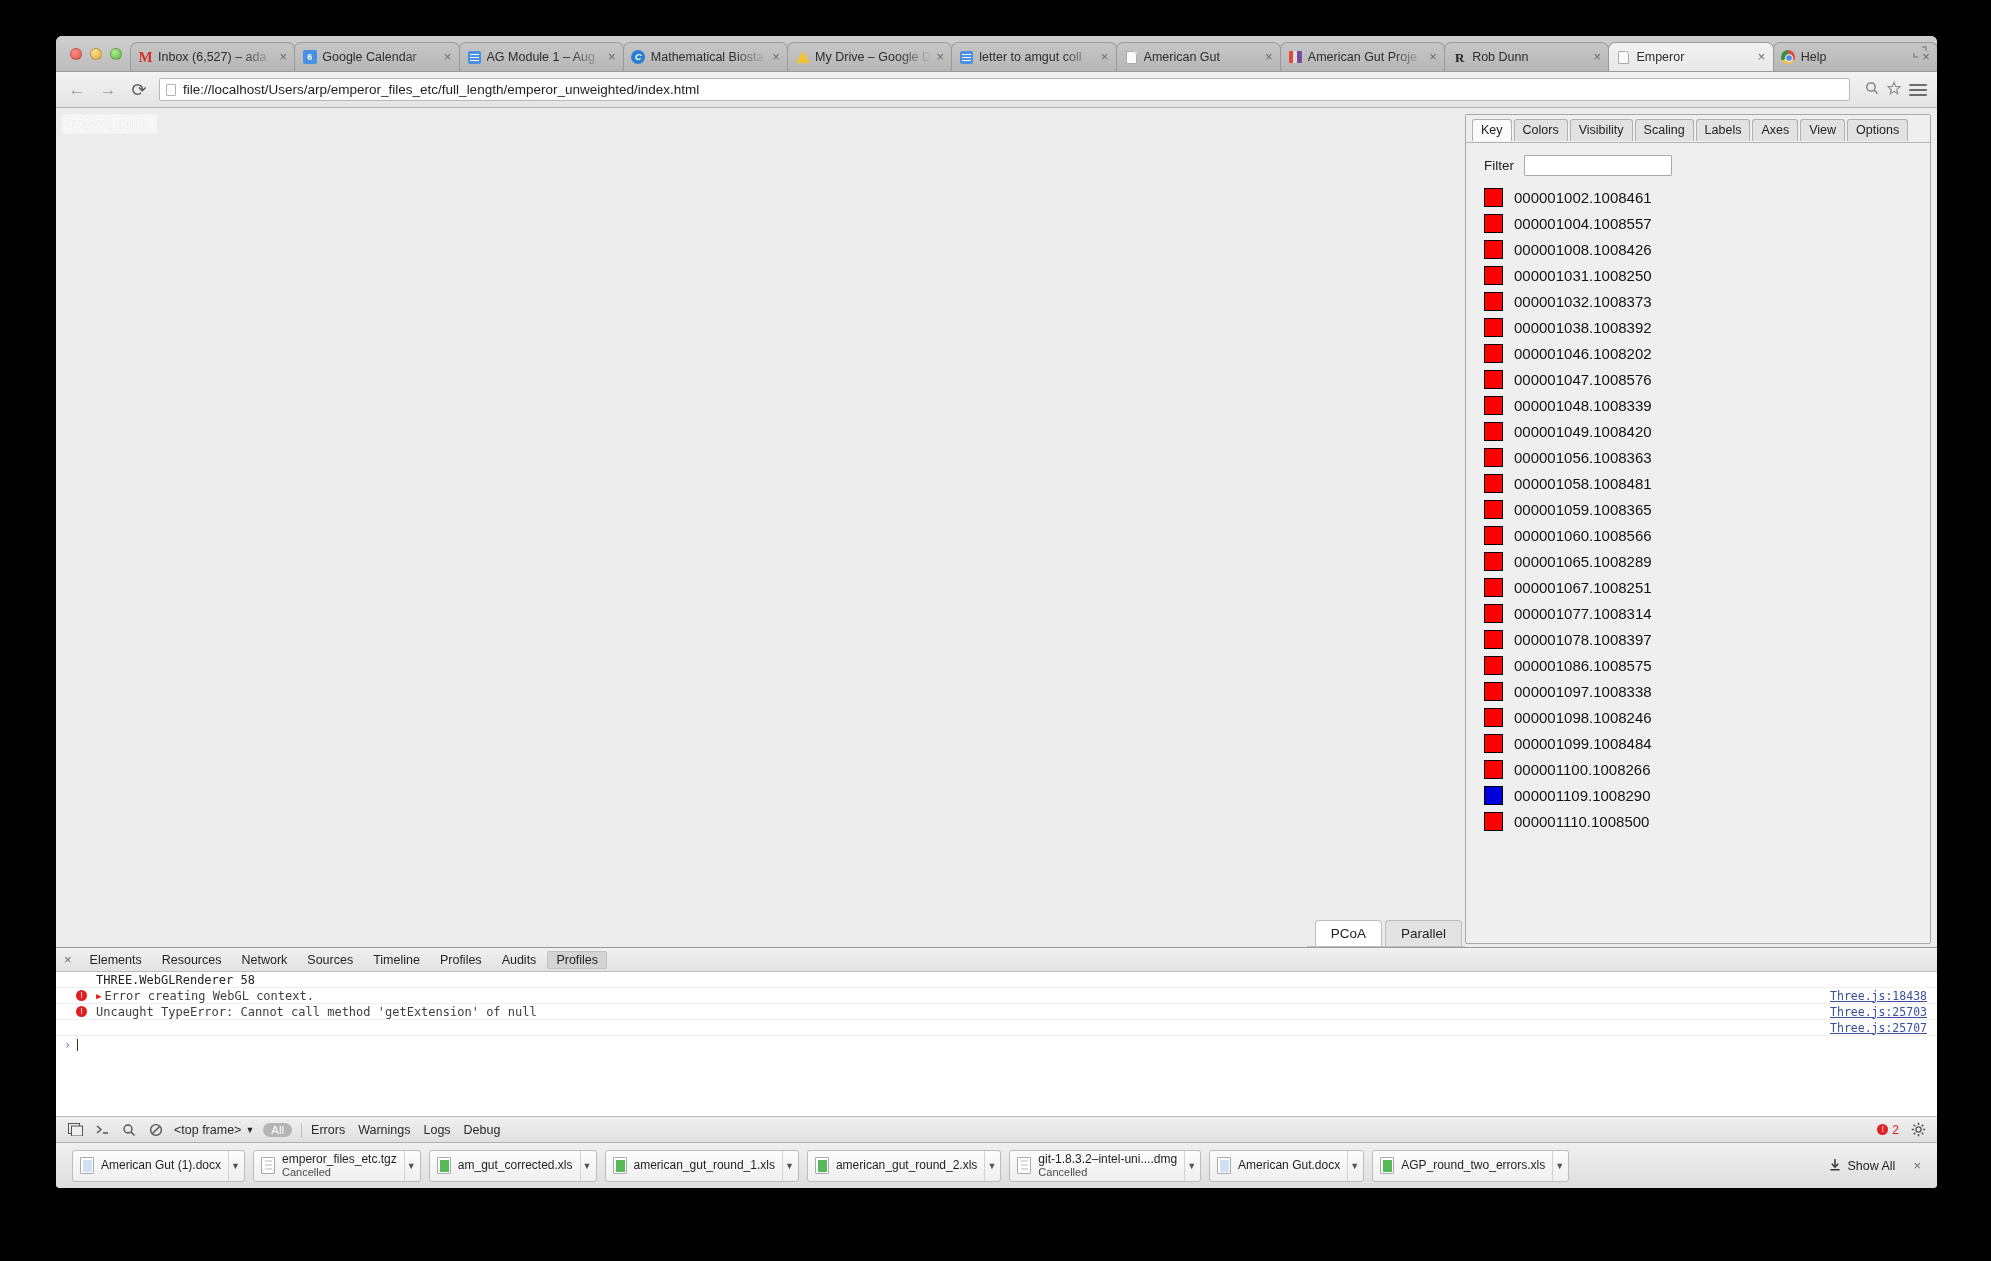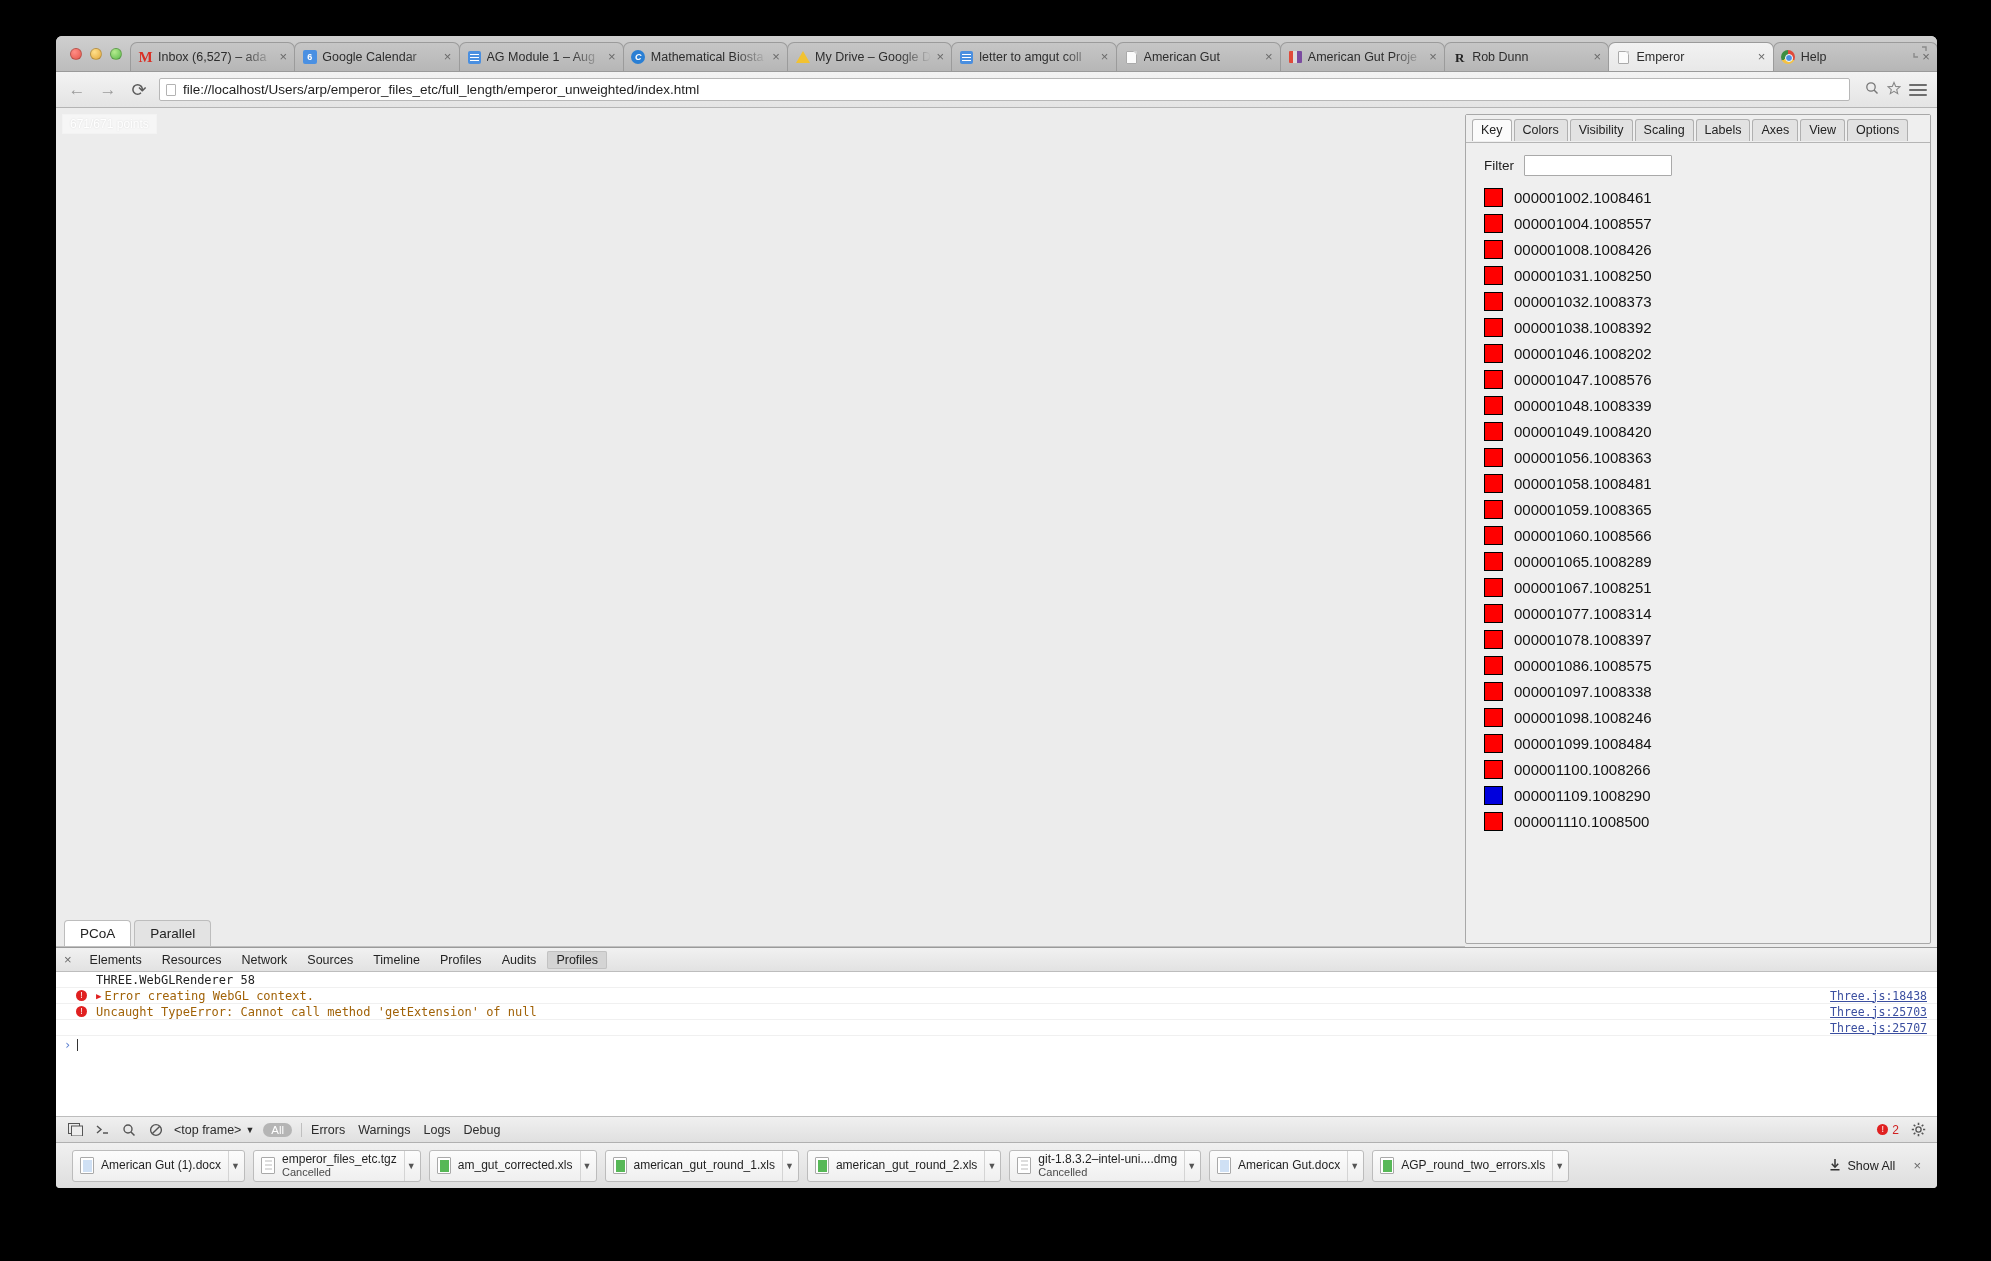--- a/index.html
+++ b/index.html
@@ -158,21 +158,21 @@
     flex: 1;
     position: relative;
     background: #ececec;
     display: flex;
     overflow: hidden;
   }
   .viewport {
     flex: 1;
     position: relative;
     background: #ececec;
-    display: flex; flex-direction: column;
+    display: flex; flex-direction: row; align-items: flex-end;
   }
   .points-badge {
     position: absolute; left: 6px; top: 6px;
     background: rgba(255,255,255,.55);
     color: #fff;
     border: 1px solid #f3f3f3;
     font-size: 12px;
     padding: 2px 7px;
     text-shadow: 0 0 2px rgba(0,0,0,.12);
   }
@@ -287,21 +287,21 @@
     position: relative;
   }
   .cons-line .gutter { width: 20px; flex: 0 0 20px; display: flex; align-items: center; }
   .err-icon {
     width: 11px; height: 11px; border-radius: 50%;
     background: #e02020; color: #fff;
     font-size: 9px; line-height: 11px; text-align: center;
     font-family: "Liberation Sans", sans-serif;
   }
   .cons-text { color: #222; white-space: pre; }
-  .cons-text.error { color: #a16207; }
+  .cons-text.error { color: #404040; }
   .cons-src {
     position: absolute; right: 10px;
     color: #3b4fa0; text-decoration: underline;
     font-size: 11.5px;
   }
   .arrow-tri { color: #e02020; font-size: 9px; margin-right: 3px; }
   .prompt-line { display: flex; align-items: center; height: 18px; padding-left: 8px; }
   .prompt-caret { color: #5a7fd0; margin-right: 6px; font-size: 12px; }
   .caret-bar { width: 1px; height: 12px; background: #333; }
   .dt-bottom {

